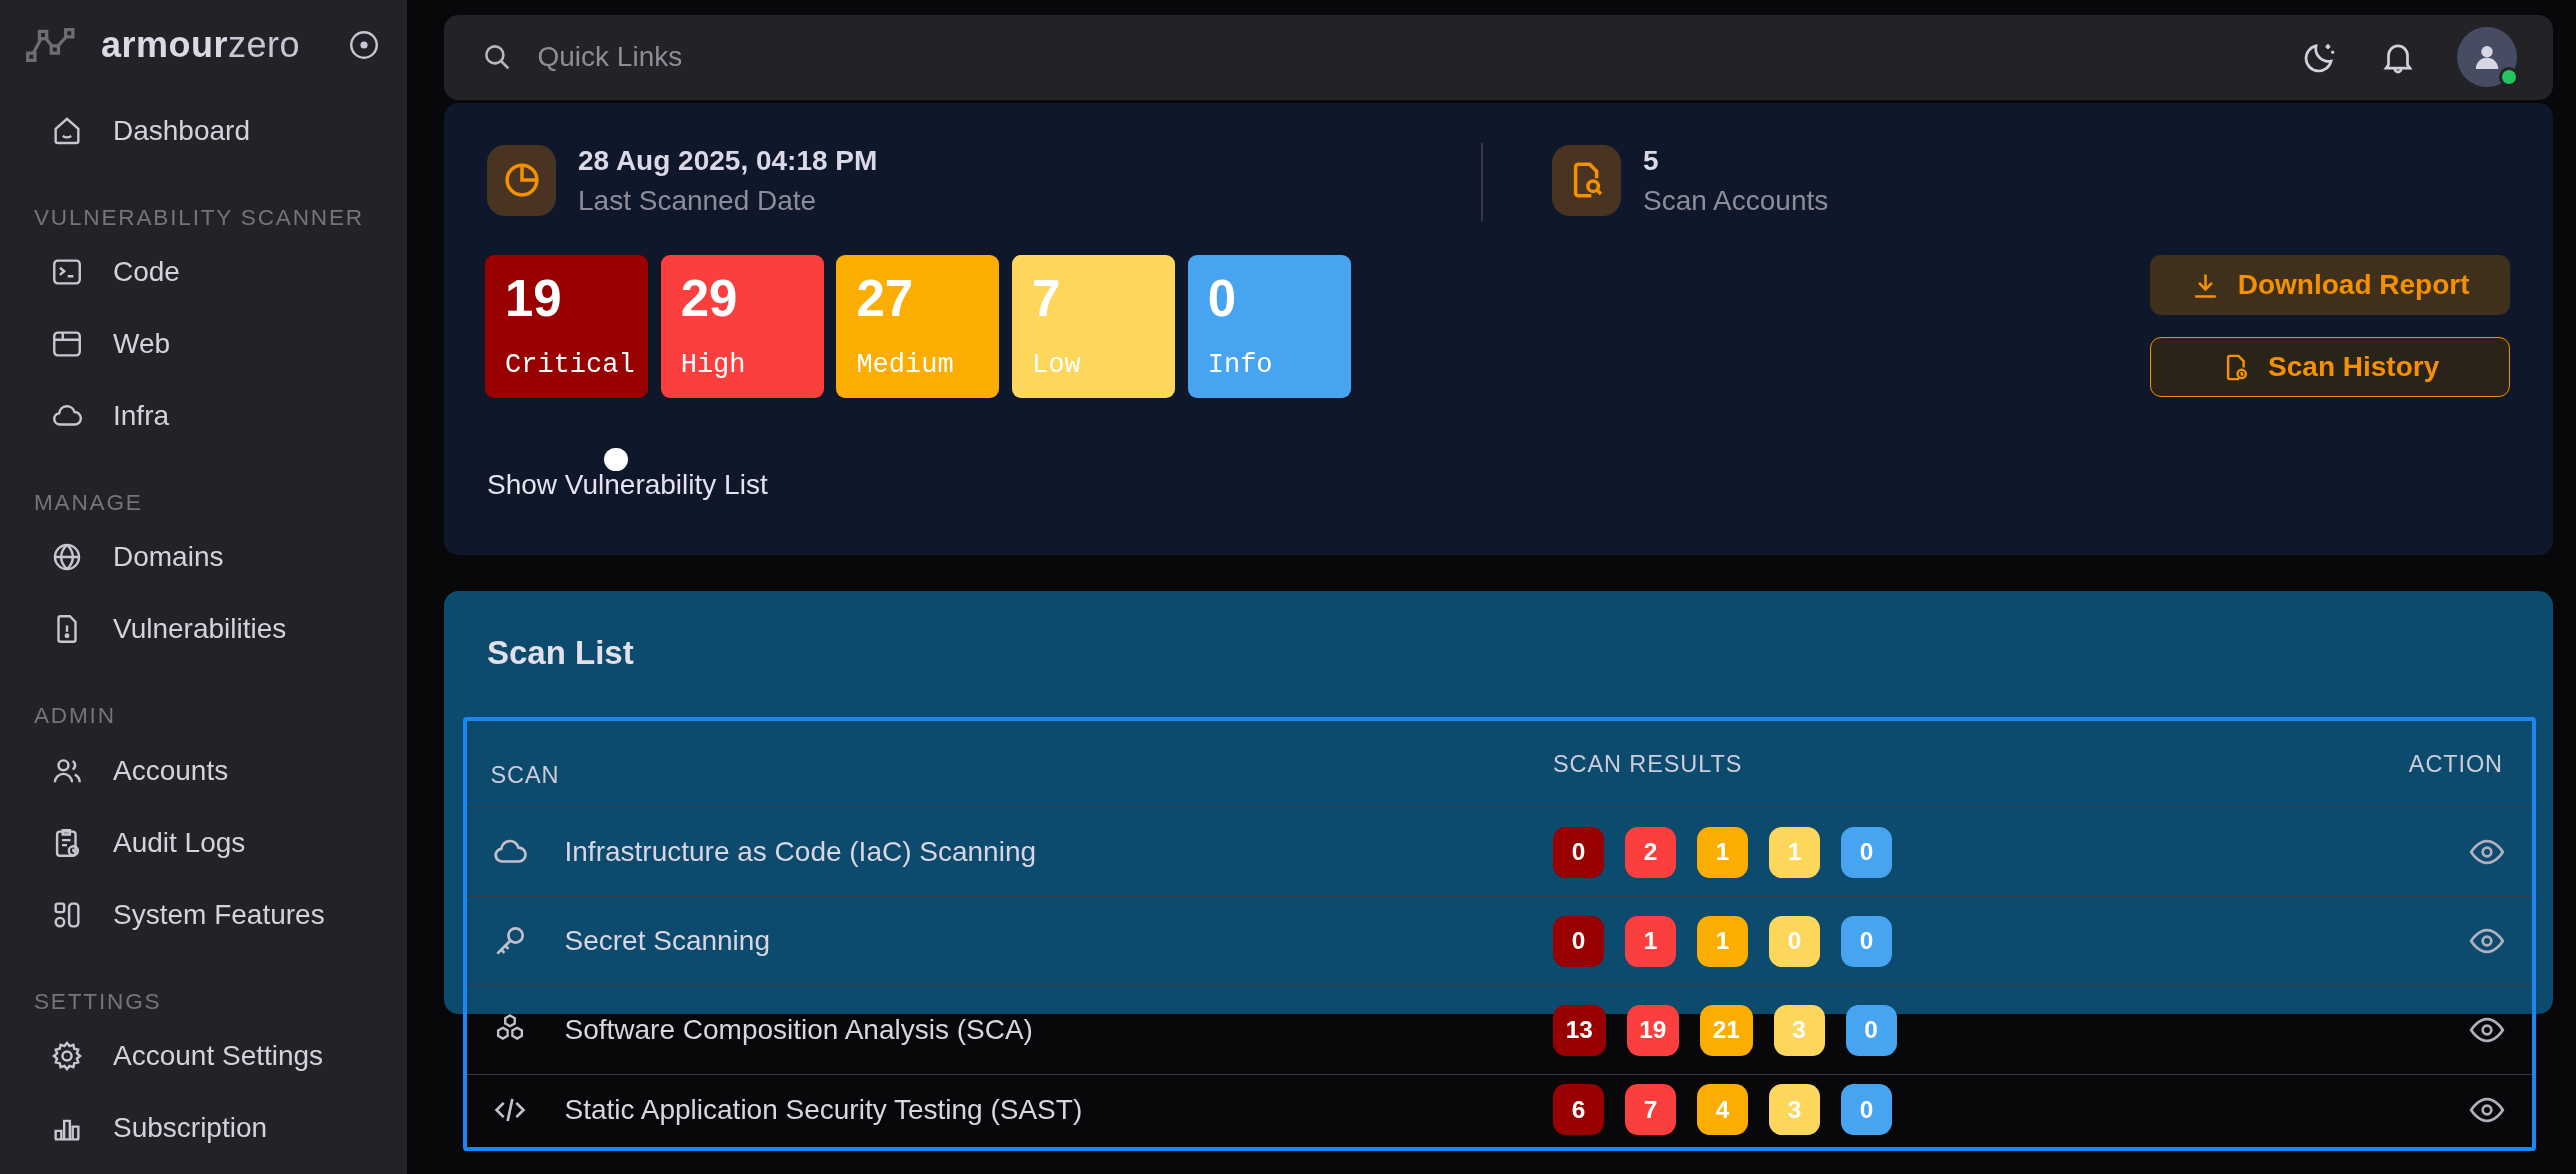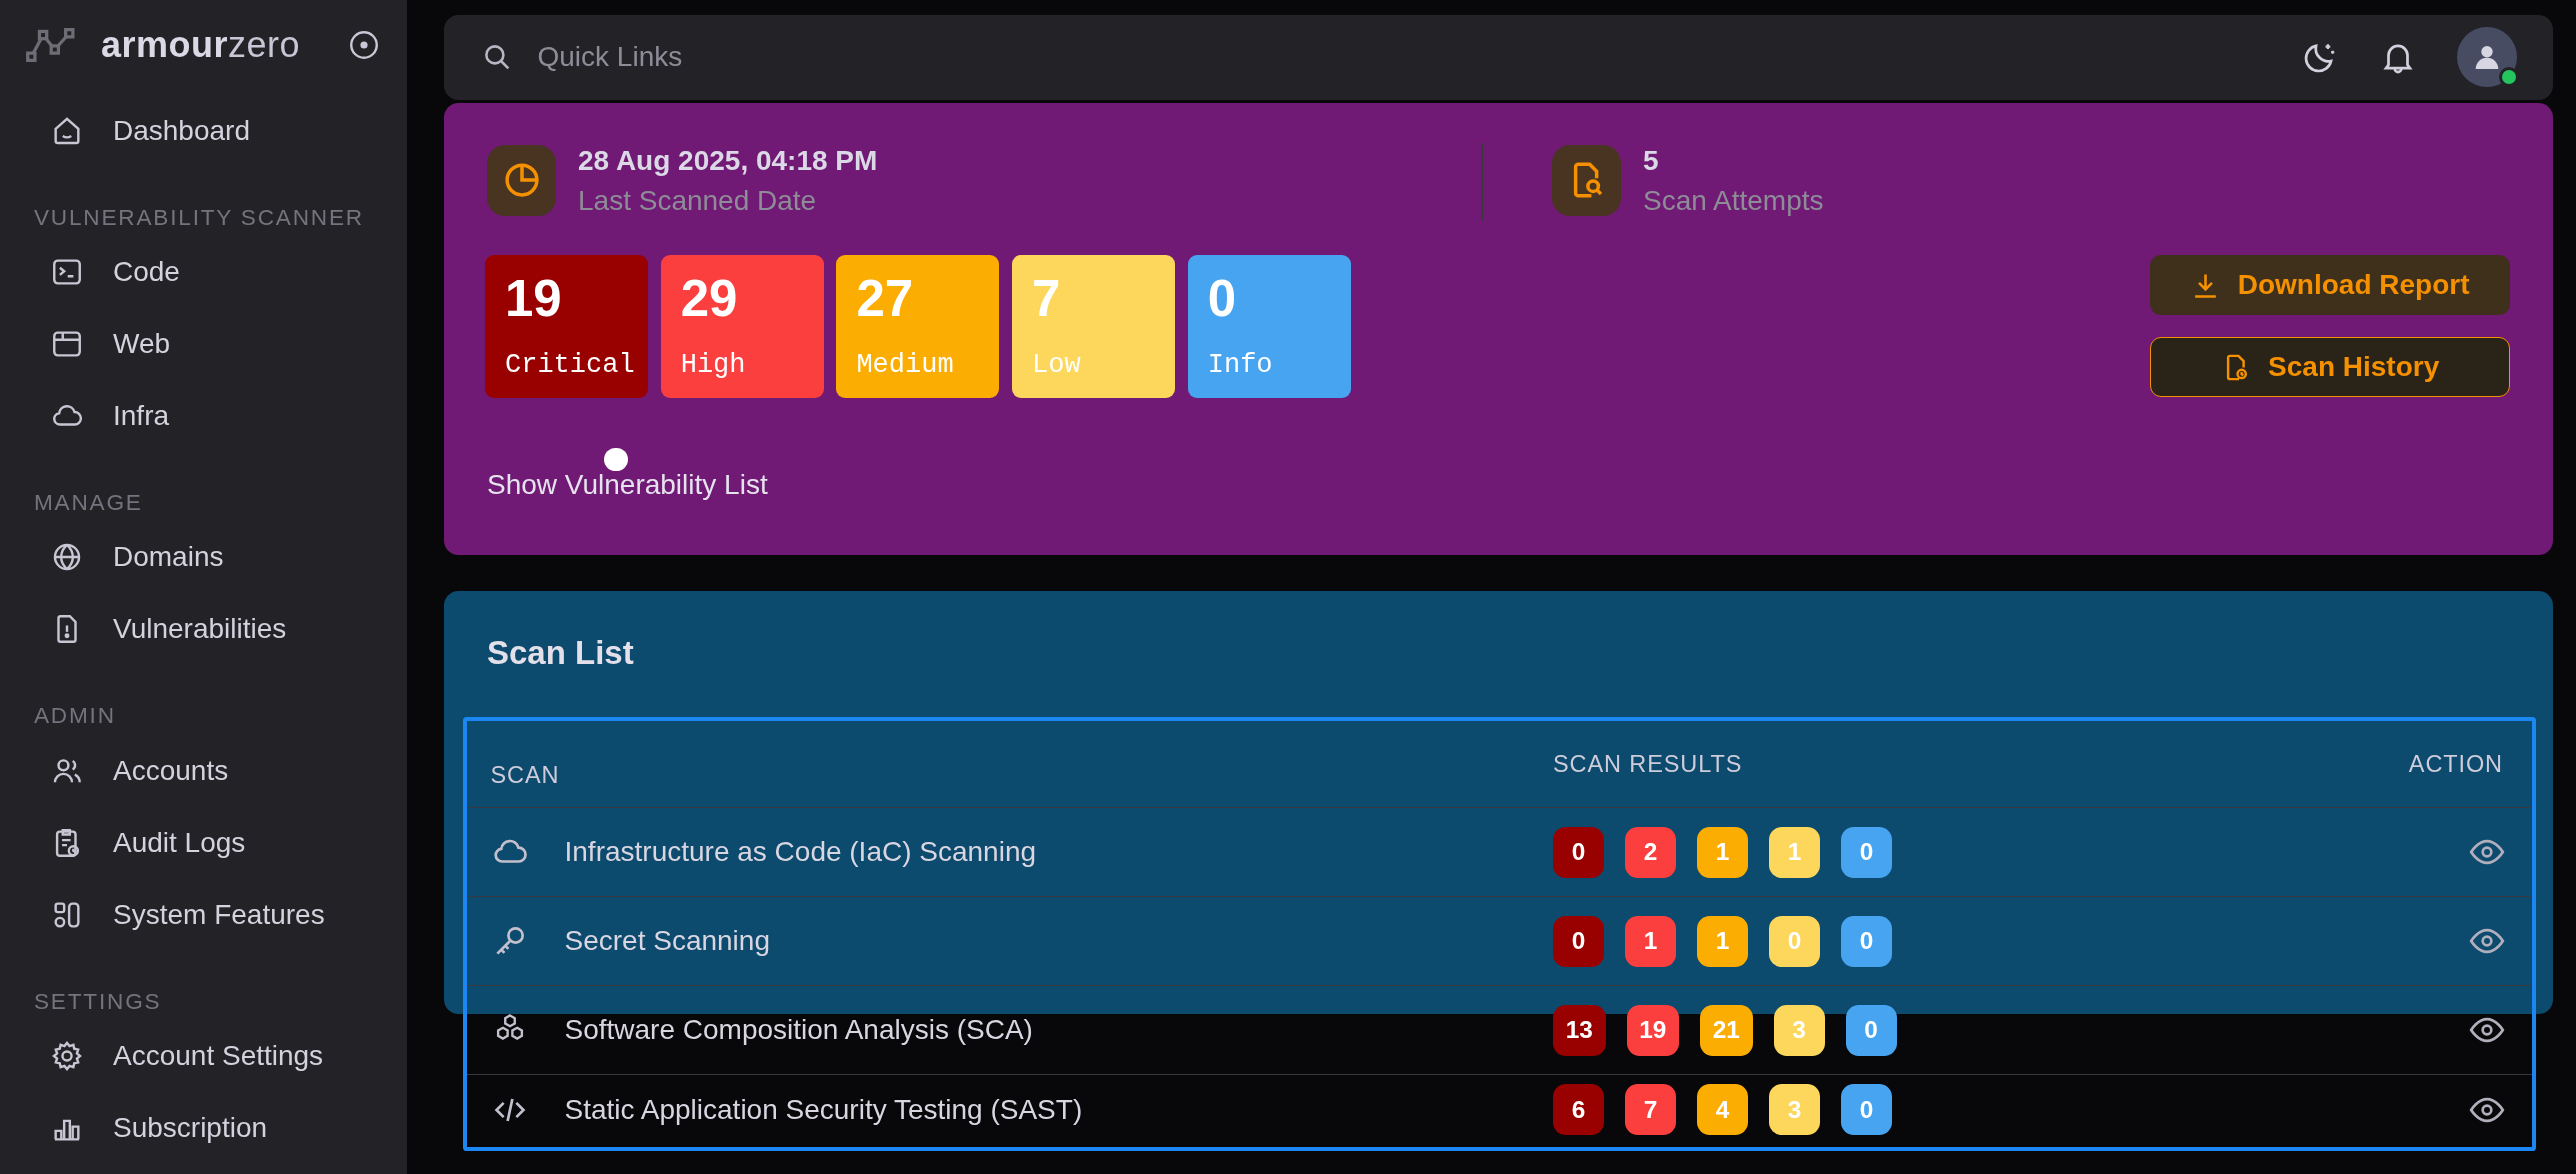--- a/index.html
+++ b/index.html
@@ -51,21 +51,21 @@
   .tb-icon { color:#d3d0dd; cursor:pointer; }
   .avatar { position:relative; width:60px; height:60px; border-radius:50%;
     background:#474c63; display:flex; align-items:center; justify-content:center; cursor:pointer; }
   .avatar svg { color:#d8d6e2; }
   .online-dot { position:absolute; right:-1.8px; bottom:0px; width:20px; height:20px;
     border-radius:50%; background:#22c55e; border:3.6px solid #232327; }
 
   
   .summary {
     position:absolute; left:444px; top:103px; width:2109px; height:452px;
-    background:#701a75; border-radius:14.5px;
+    background:#0f172a; border-radius:14.5px;
   }
   .meta-row { position:absolute; left:0; top:40px; width:100%; height:78px; }
   .meta-tile {
     position:absolute; width:69px; height:71px; border-radius:18px;
     background:#483421; color:#f59100;
     display:flex; align-items:center; justify-content:center;
   }
   .tile-date { left:43px; top:1.8px; }
   .tile-attempts { left:1108px; top:1.8px; }
   .meta-texts { position:absolute; top:0; display:flex; flex-direction:column; justify-content:space-between; height:76px; padding:1.8px 0; }
@@ -327,21 +327,21 @@
     <div class="meta-divider"></div>
     <div class="meta-tile tile-attempts">
       <svg width="42" height="42" viewBox="0 0 24 24" fill="none" stroke="currentColor" stroke-width="2">
         <path d="M14.5 21 H7 a1.5 1.5 0 0 1 -1.5 -1.5 v-15 A1.5 1.5 0 0 1 7 3 h6.5 l4 4 v4"></path>
         <circle cx="15.5" cy="15.5" r="3"></circle>
           <path d="M17.8 17.8 l2.2 2.2"></path>
       </svg>
     </div>
     <div class="meta-texts mt-attempts">
       <div class="meta-value">5</div>
-      <div class="meta-label">Scan Attempts</div>
+      <div class="meta-label">Scan Accounts</div>
     </div>
   </div>
 
   <div class="cards-row">
     <div class="sev-card card-critical">
       <div class="sev-count">19</div>
       <div class="sev-label">Critical</div>
     </div>
     <div class="sev-card card-high">
       <div class="sev-count">29</div>

